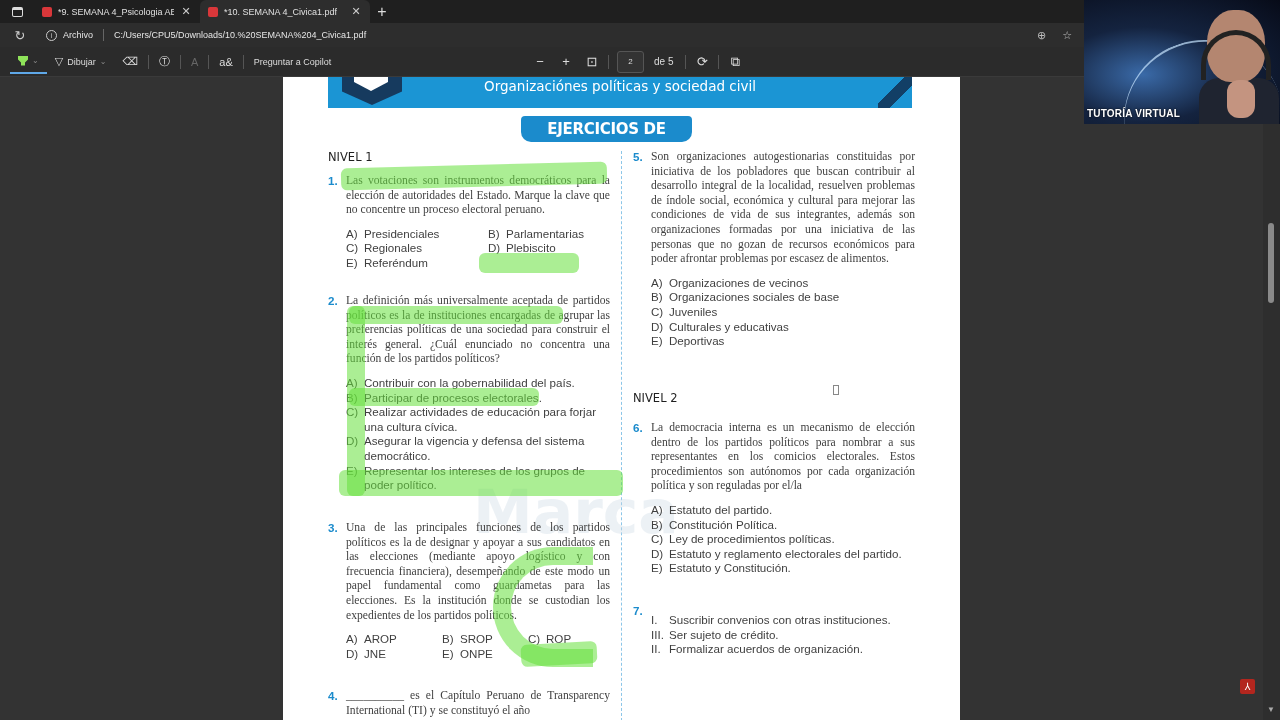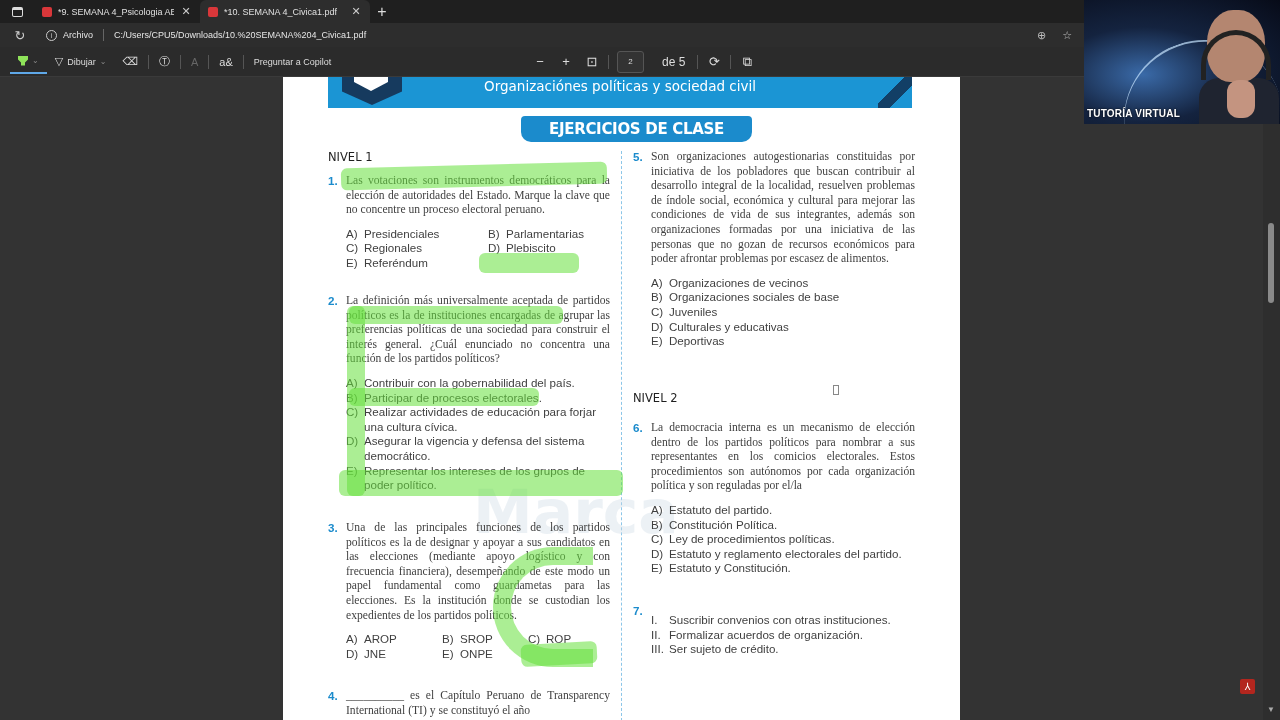--- a/index.html
+++ b/index.html
@@ -24,37 +24,37 @@
   .tool { display: flex; align-items: center; gap: 4px; padding: 0 8px; height: 24px; }
   .tool.highlight { border-bottom: 2px solid #5fa8e8; margin-left: 10px; }
   .hl-ico { width: 10px; height: 10px; background: #8fe35a; clip-path: polygon(0 0,100% 0,100% 40%,70% 70%,70% 100%,30% 100%,30% 70%,0 40%); }
   .chev { color: #888; font-size: 8px; }
   .vsep { width: 1px; height: 14px; background: #555; margin: 0 2px; }
   .t-ico { font-size: 11px; color: #ddd; }
   .dim { color: #666; }
   .zoomgrp { position: absolute; left: 528px; display: flex; align-items: center; gap: 2px; height: 30px; }
   .zbtn { width: 24px; text-align: center; color: #ddd; font-size: 13px; }
   .pagebox { width: 27px; height: 22px; border: 1px solid #555; border-radius: 3px; background: #333; color: #ddd; font-size: 8px; display: flex; align-items: center; justify-content: center; margin-left: 4px; }
-  .pageof { color: #ddd; font-size: 12px; margin: 0 8px 0 16px; text-align: right; }
+  .pageof { color: #ddd; font-size: 10px; margin: 0 8px 0 8px; text-align: right; }
   .viewer { position: absolute; left: 0; top: 77px; width: 1280px; height: 643px; background: #333333; }
   .webcam { position: absolute; left: 1084px; top: 0; width: 196px; height: 124px; background: radial-gradient(ellipse at 30% 60%, #3a6aa8 0%, #14233f 45%, #070b18 100%); overflow: hidden; }
   .webcam .glow { position: absolute; left: 40px; top: 40px; width: 160px; height: 160px; border-radius: 50%; border-top: 2px solid rgba(200,230,255,0.7); transform: rotate(-20deg); }
   .webcam .person { position: absolute; left: 115px; top: 10px; width: 75px; height: 114px; }
   .webcam .head { position: absolute; left: 8px; top: 0; width: 58px; height: 72px; background: #b48670; border-radius: 45% 45% 40% 40%; }
   .webcam .headset { position: absolute; left: 2px; top: 20px; width: 70px; height: 50px; border: 5px solid #222; border-bottom: none; border-radius: 35px 35px 0 0; }
   .webcam .body { position: absolute; left: 0; top: 68px; width: 80px; height: 50px; background: #1f2430; border-radius: 20px 20px 0 0; }
   .webcam .hand { position: absolute; left: 28px; top: 70px; width: 28px; height: 38px; background: #c49480; border-radius: 12px; }
   .webcam .cam-label { position: absolute; left: 3px; top: 108px; color: #fff; font-weight: bold; font-size: 10px; font-family: "Liberation Sans", sans-serif; letter-spacing: 0.2px; text-shadow: 0 0 2px #000; }
   .page { position: absolute; left: 283px; top: 77px; width: 677px; height: 643px; background: #ffffff; overflow: hidden; }
   .banner { position: absolute; left: 45px; top: 0; width: 584px; height: 31px; background: #1b95d4; }
   .banner-title { position: absolute; left: 0; width: 100%; top: 1px; text-align: center; color: #fff; font-size: 13.5px; font-family: "DejaVu Sans", sans-serif; }
   .banner-logo { position: absolute; left: 14px; top: -6px; width: 60px; height: 34px; background: #163a5e; clip-path: polygon(0 0,100% 0,100% 60%,50% 100%,0 60%); }
   .banner-logo-inner { position: absolute; left: 26px; top: -6px; width: 34px; height: 20px; background: #fff; clip-path: polygon(0 0,100% 0,100% 55%,50% 100%,0 55%); }
   .banner-deco { position: absolute; right: 0; top: 0; width: 34px; height: 31px; background: linear-gradient(135deg, transparent 40%, #123f66 40%, #123f66 65%, transparent 65%); }
-  .ej-title { position: absolute; left: 238px; top: 39px; width: 231px; height: 26px; background: #1b8bcc; color: #fff; font-weight: bold; font-size: 15px; text-align: center; line-height: 26px; border-radius: 4px 4px 10px 10px; font-family: "DejaVu Sans", sans-serif; letter-spacing: -0.3px; }
+  .ej-title { position: absolute; left: 238px; top: 39px; width: 171px; height: 26px; background: #1b8bcc; color: #fff; font-weight: bold; font-size: 15px; text-align: center; line-height: 26px; border-radius: 4px 4px 10px 10px; font-family: "DejaVu Sans", sans-serif; letter-spacing: -0.3px; }
   .col-div { position: absolute; left: 338px; top: 74px; width: 0; height: 570px; border-left: 1px dashed #8cc6e8; }
   .doc { position: absolute; font-size: 11.6px; color: #3f3f3f; line-height: 14.6px; font-family: "Liberation Sans", sans-serif; }
   .lvl { position: absolute; font-size: 11.5px; color: #1f1f1f; font-weight: normal; font-family: "DejaVu Sans", sans-serif; }
   .q { position: absolute; width: 264px; }
   .qnum { position: absolute; left: -18px; top: 0; color: #1b8bcc; font-weight: bold; }
   .qtext { text-align: justify; font-family: Liberation Serif, serif; }
   .opts { margin-top: 9px; }
   .opt { display: flex; }
   .opt .k { width: 18px; flex: none; }
   .grid2 { display: grid; grid-template-columns: 142px 120px; }
@@ -305,26 +305,26 @@
   </div>
 
   <div class="doc q" style="left:368px;top:527px;">
     <span class="qnum">7.</span>
     <div class="opts">
       <div class="opt">
           <span class="k">I.</span>
           <span>Suscribir convenios con otras instituciones.</span>
         </div>
       <div class="opt">
+          <span class="k">III.</span>
+          <span>Ser sujeto de crédito.</span>
+        </div>
+      <div class="opt">
           <span class="k">II.</span>
           <span>Formalizar acuerdos de organización.</span>
-        </div>
-      <div class="opt">
-          <span class="k">III.</span>
-          <span>Ser sujeto de crédito.</span>
         </div>
     </div>
   </div>
 
   <div class="hl" style="left:58px;top:88px;width:266px;height:22px;transform:rotate(-1.5deg);"></div>
   <div class="hl" style="left:196px;top:176px;width:100px;height:20px;"></div>
   <div class="hl" style="left:66px;top:229px;width:214px;height:18px;"></div>
   <div class="hl" style="left:64px;top:229px;width:18px;height:190px;"></div>
   <div class="hl" style="left:66px;top:311px;width:190px;height:18px;"></div>
   <div class="hl" style="left:56px;top:393px;width:284px;height:26px;"></div>

